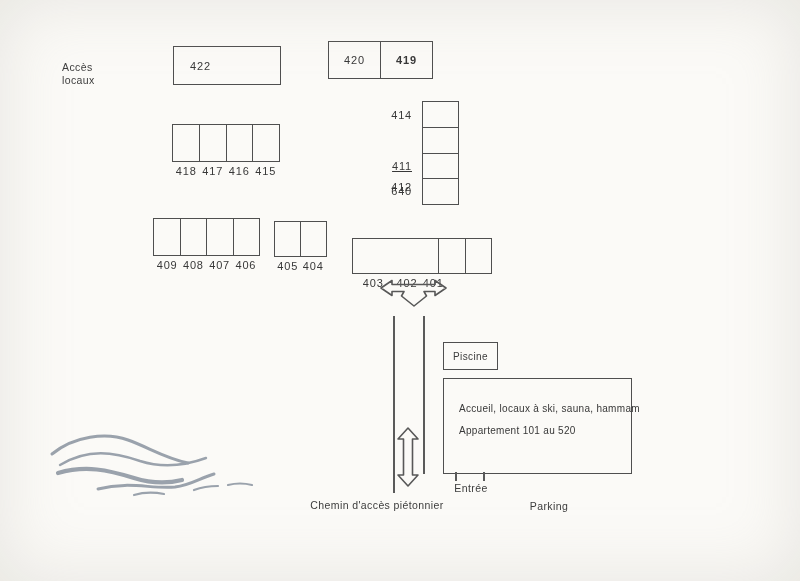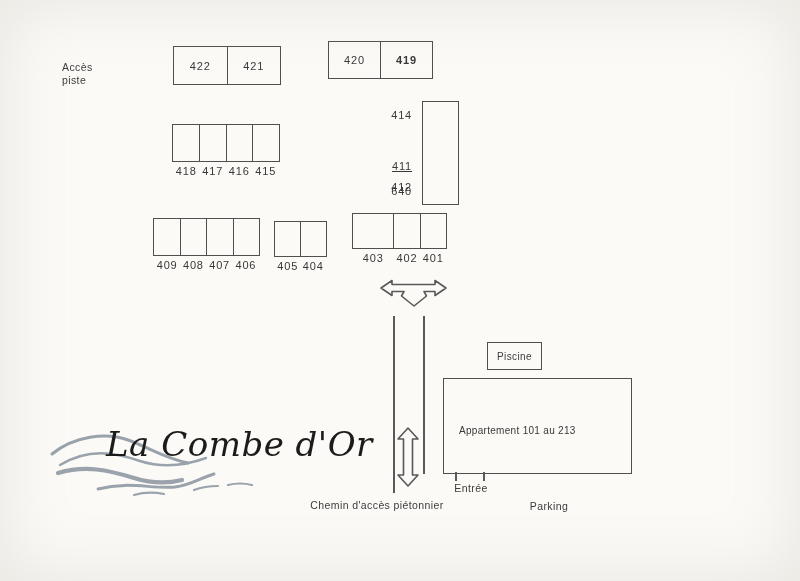--- a/index.html
+++ b/index.html
@@ -15,21 +15,21 @@
     content:"";position:absolute;inset:0;pointer-events:none;
     box-shadow:inset 0 0 70px rgba(185,182,172,0.30);
   }
   .abs{position:absolute;}
   .maplabel{
     font-size:10.5px;letter-spacing:.4px;color:#3c3c3c;white-space:nowrap;
   }
   .centered{transform:translateX(-50%);}
   
   .block{position:absolute;border:1.2px solid #4f4f4f;display:flex;background:transparent;}
-  .block.vertical{flex-direction:row;}
+  .block.vertical{flex-direction:column;}
   .cell{position:relative;display:flex;align-items:center;justify-content:center;}
   .block:not(.vertical) .cell:not(:last-child){border-right:1.2px solid #4f4f4f;}
   .block.vertical .cell:not(:last-child){border-bottom:1.2px solid #4f4f4f;}
   .unit-num{font-size:11px;letter-spacing:.8px;color:#383838;white-space:nowrap;}
   .unit-below{position:absolute;transform:translateX(-50%);}
   .unit-left{position:absolute;transform:translate(-100%,-50%);padding-right:11px;}
   
   .vline{position:absolute;width:1.5px;background:#5a5a5a;}
   .tick{position:absolute;width:1.5px;height:9px;background:#5a5a5a;}
   
@@ -42,30 +42,27 @@
     font-size:34px;color:#1b1b1b;white-space:nowrap;letter-spacing:.5px;
   }
 </style>
 </head>
 <body>
 
 <div class="map">
 
   <div class="abs maplabel" style="left:62px;top:61px;line-height:13px;">
     <div>Accès</div>
-    <div>piste</div>
+    <div>locaux</div>
   </div>
 
   <div id="blocks">
       <div class="block" style="left: 173px; top: 46px; width: 106px; height: 37px;">
         <div class="cell" style="width: 50%;">
           <span class="unit-num">422</span>
-        </div>
-        <div class="cell" style="width: 50%;">
-          <span class="unit-num">421</span>
         </div>
       </div>
       <div class="block" style="left: 328px; top: 41px; width: 103px; height: 36px; justify-content: center;">
         <div class="cell" style="width: 50%;">
           <span class="unit-num">420</span>
         </div>
         <div class="cell" style="width: 50%; font-weight: bold;">
           <span class="unit-num">419</span>
         </div>
       </div>
@@ -98,47 +95,48 @@
         <div class="cell" style="width: 25%;"></div>
         <span class="unit-num unit-below" style="left: 91.875px; top: 40px;">406</span>
         <div class="cell" style="width: 25%;"></div>
       </div>
       <div class="block" style="left: 274px; top: 221px; width: 51px; height: 34px;">
         <span class="unit-num unit-below" style="left: 12.75px; top: 38px;">405</span>
         <div class="cell" style="width: 50%;"></div>
         <span class="unit-num unit-below" style="left: 38.25px; top: 38px;">404</span>
         <div class="cell" style="width: 50%;"></div>
       </div>
-      <div class="block" style="left: 352px; top: 213px; width: 93px; height: 34px;">
+      <div class="block" style="left: 352px; top: 238px; width: 93px; height: 34px; padding-left: 45px;">
         <span class="unit-num unit-below" style="left: 20.2275px; top: 38px;">403</span>
         <div class="cell" style="width: 43.5%;"></div>
         <span class="unit-num unit-below" style="left: 53.94px; top: 38px;">402</span>
         <div class="cell" style="width: 29%;"></div>
         <span class="unit-num unit-below" style="left: 80.2125px; top: 38px;">401</span>
         <div class="cell" style="width: 27.5%;"></div>
       </div>
     </div>
 
   <svg class="abs" style="left:378px;top:276px;" width="72" height="32" viewBox="0 0 72 32">
     <path d="M3,12 L14,4.5 L14,8.5 L57,8.5 L57,4.5 L68,12 L57,19.5 L57,15.5 L46,15.5 L48.5,20 L36,30 L23.5,20 L26,15.5 L14,15.5 L14,19.5 Z" fill="none" stroke="#585858" stroke-width="1.6" stroke-linejoin="round"></path>
   </svg>
 
   <div class="vline" style="left:393px;top:316px;height:177px;"></div>
   <div class="vline" style="left:423px;top:316px;height:158px;"></div>
 
   <svg class="abs" style="left:397px;top:427px;" width="22" height="60" viewBox="0 0 22 60">
     <path d="M11,1 L21,12 L15.5,12 L15.5,48 L21,48 L11,59 L1,48 L6.5,48 L6.5,12 L1,12 Z" fill="#fbfaf7" stroke="#585858" stroke-width="1.6" stroke-linejoin="round"></path>
   </svg>
 
-  <div class="outline-box piscine-box" style="left:443px;top:342px;width:53px;height:26px;margin-left:44px;">
+  <div class="outline-box piscine-box" style="left:443px;top:342px;width:53px;height:26px;">
     <span class="maplabel" style="font-size:10px;">Piscine</span>
   </div>
 
   <div class="outline-box" style="left:443px;top:378px;width:187px;height:94px;">
-    <div class="building-text" style="top:46px;">Appartement 101 au 213</div>
+    <div class="building-text" style="top:24px;">Accueil, locaux à ski, sauna, hammam</div>
+    <div class="building-text" style="top:46px;">Appartement 101 au 520</div>
   </div>
 
   <div class="tick" style="left:455px;top:472px;"></div>
   <div class="tick" style="left:483px;top:472px;"></div>
   <div class="abs maplabel centered" style="left:471px;top:482px;">Entrée</div>
 
   <div class="abs maplabel centered" style="left:549px;top:500px;">Parking</div>
 
   <div class="abs maplabel centered" style="left:377px;top:499px;">Chemin d'accès piétonnier</div>
 
@@ -147,15 +145,14 @@
       <path d="M4,22 C26,4 58,0 80,8 C100,15 116,26 140,31" stroke-width="3"></path>
       <path d="M12,33 C40,16 66,20 92,29 C114,36 136,34 158,26" stroke-width="2.4"></path>
       <path d="M10,41 C38,33 60,38 86,46 C102,51 118,52 134,48" stroke-width="4.2"></path>
       <path d="M50,57 C82,49 102,57 127,55 C143,53 152,46 166,42" stroke-width="3"></path>
       <path d="M86,63 C96,60 106,60 116,62" stroke-width="2.2"></path>
       <path d="M146,58 C154,55 162,54 170,54" stroke-width="2.2"></path>
       <path d="M180,53 C188,51 196,51 204,53" stroke-width="2.2"></path>
     </g>
   </svg>
 
-  <div class="logo-text" style="left:106px;top:424px;">La Combe d'Or</div>
 
 </div>
 
 </body></html>

